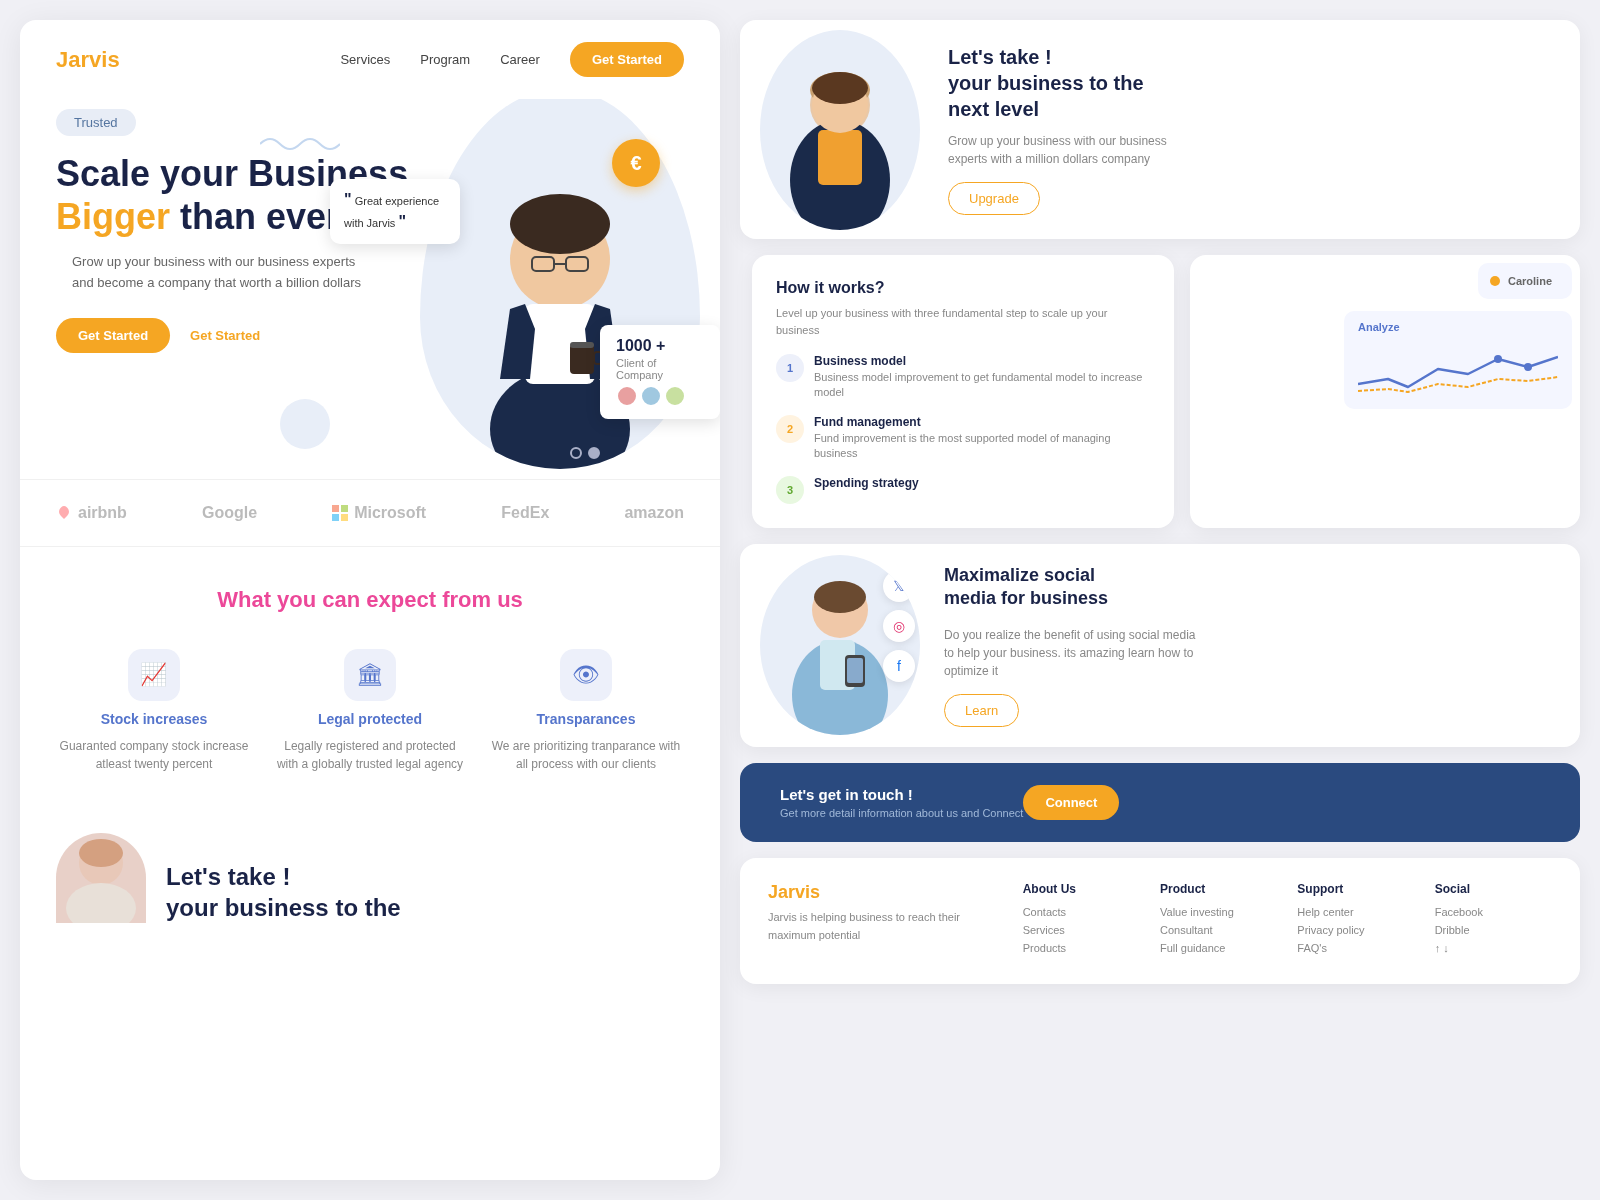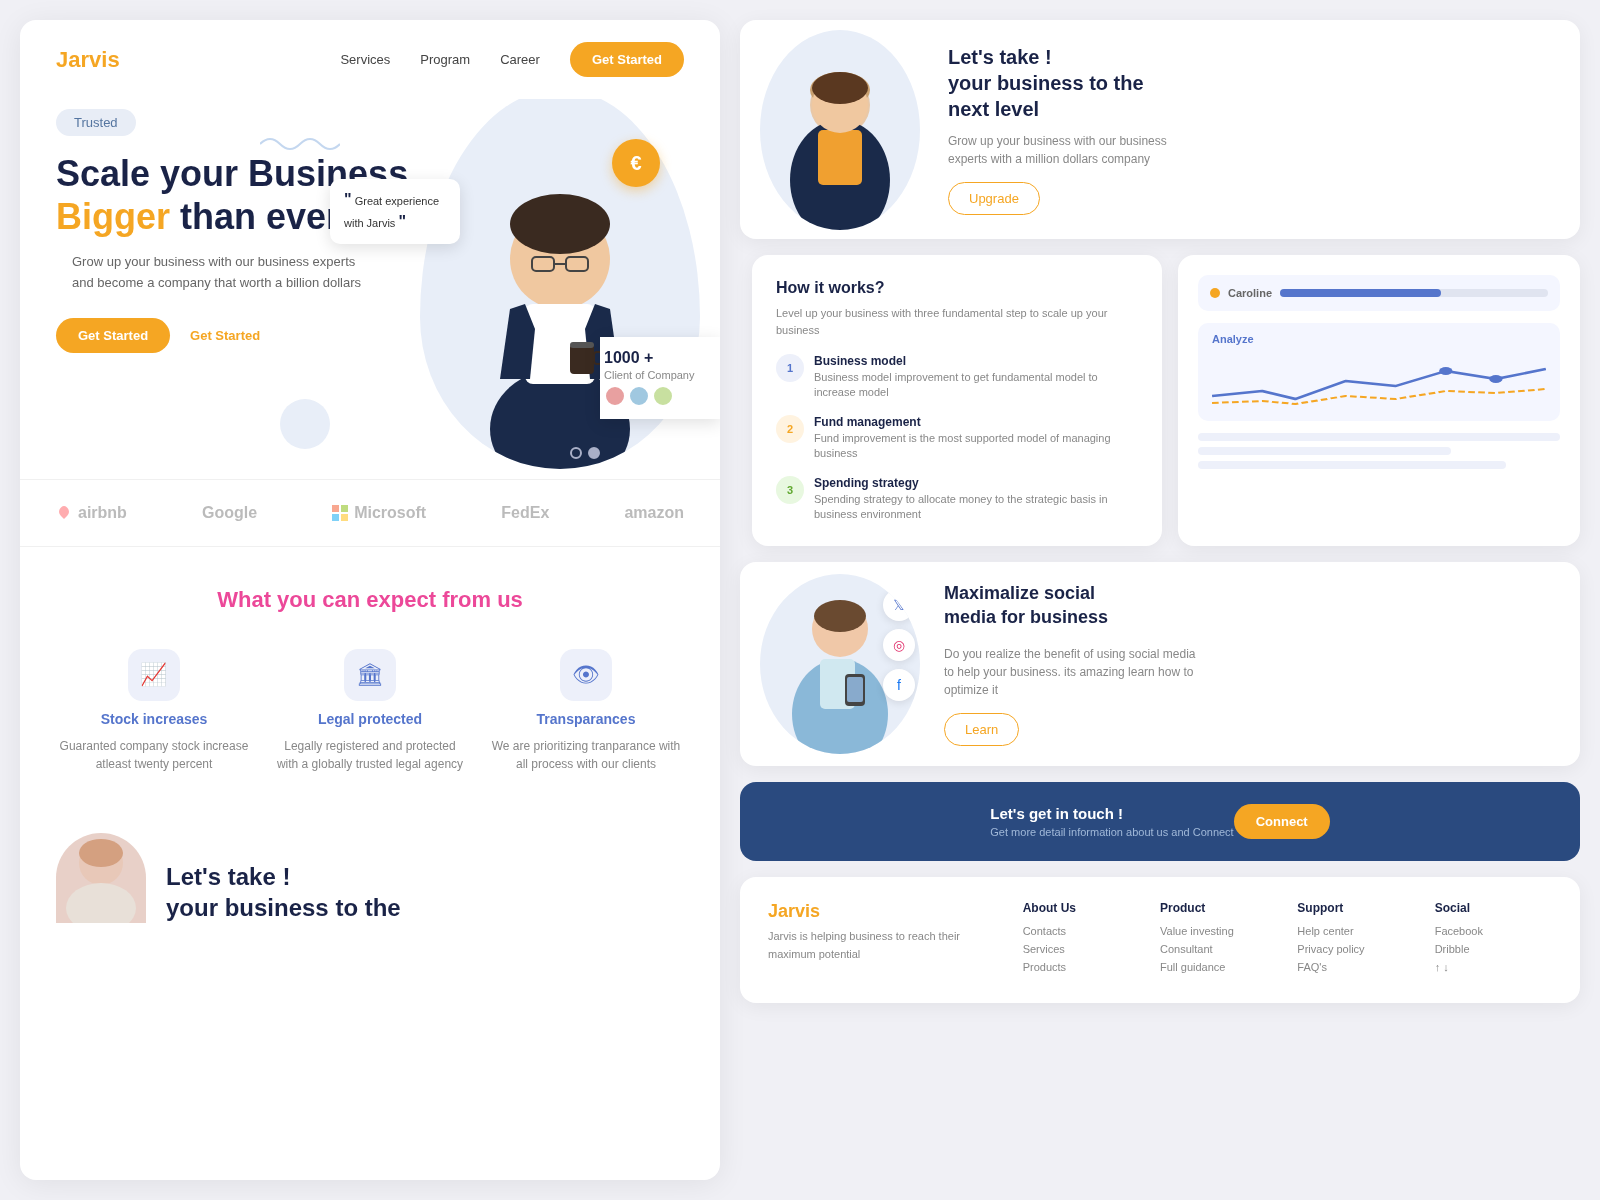--- a/index.html
+++ b/index.html
@@ -174,22 +174,22 @@
       line-height: 1.4;
     }
     .quote-card .quote-mark { color: #1a2347; font-size: 16px; font-weight: 700; }
 
     
     .stats-card {
       position: absolute;
       right: 0;
       bottom: 60px;
       background: #fff;
-      border-radius: 0;
-      padding: 12px 4px;
+      border-radius: 8px;
+      padding: 12px 16px;
       box-shadow: 0 4px 16px rgba(0,0,0,0.12);
       font-size: 11px;
       color: #888;
       width: 120px;
     }
     .stats-card .count { font-size: 16px; font-weight: 700; color: #1a2347; }
     .stats-avatars { display: flex; gap: 2px; margin-top: 4px; }
     .avatar-sm {
       width: 22px; height: 22px; border-radius: 50%;
       background: #c0c8d8; border: 2px solid #fff;
@@ -401,24 +401,25 @@
       align-items: center;
       justify-content: center;
       flex-shrink: 0;
     }
     .how-item-title { font-size: 12px; font-weight: 600; color: #1a2347; }
     .how-item-desc { font-size: 11px; color: #888; line-height: 1.4; margin-top: 2px; }
 
     
     .analytics-card {
       flex: 1;
-      padding: 20px;
+      padding: 8px;
       display: flex;
       flex-direction: column;
       gap: 12px;
+      align-items: flex-end;
     }
     .analytics-top {
       background: #f4f6ff;
       border-radius: 10px;
       padding: 12px;
       font-size: 11px;
       color: #888;
       display: flex;
       align-items: center;
       gap: 8px;
@@ -501,21 +502,21 @@
       color: #5575cc;
     }
 
     
     .connect-cta {
       background: #2a4a7f;
       border-radius: 16px;
       padding: 22px 40px;
       display: flex;
       align-items: center;
-      justify-content: center;
+      justify-content: flex-start;
     }
     .connect-text { }
     .connect-title {
       font-size: 15px;
       font-weight: 700;
       color: #fff;
       margin-bottom: 4px;
     }
     .connect-desc { font-size: 11px; color: #a0b8d8; }
 
@@ -742,21 +743,20 @@
           <div class="how-num" style="background:#fff3e0;color:#f5a623">2</div>
           <div>
             <div class="how-item-title">Fund management</div>
             <div class="how-item-desc">Fund improvement is the most supported model of managing business</div>
           </div>
         </div>
         <div class="how-item">
           <div class="how-num" style="background:#e8f8e0;color:#60a830">3</div>
           <div>
             <div class="how-item-title">Spending strategy</div>
-            <div class="how-item-desc">Spending strategy to allocate money to the strategic basis in business environment</div>
           </div>
         </div>
       </div>
     </div>
 
     <div class="card analytics-card">
 
       <div class="analytics-top">
         <div class="analytics-dot"></div>
         <div class="caroline-label">Caroline</div>

